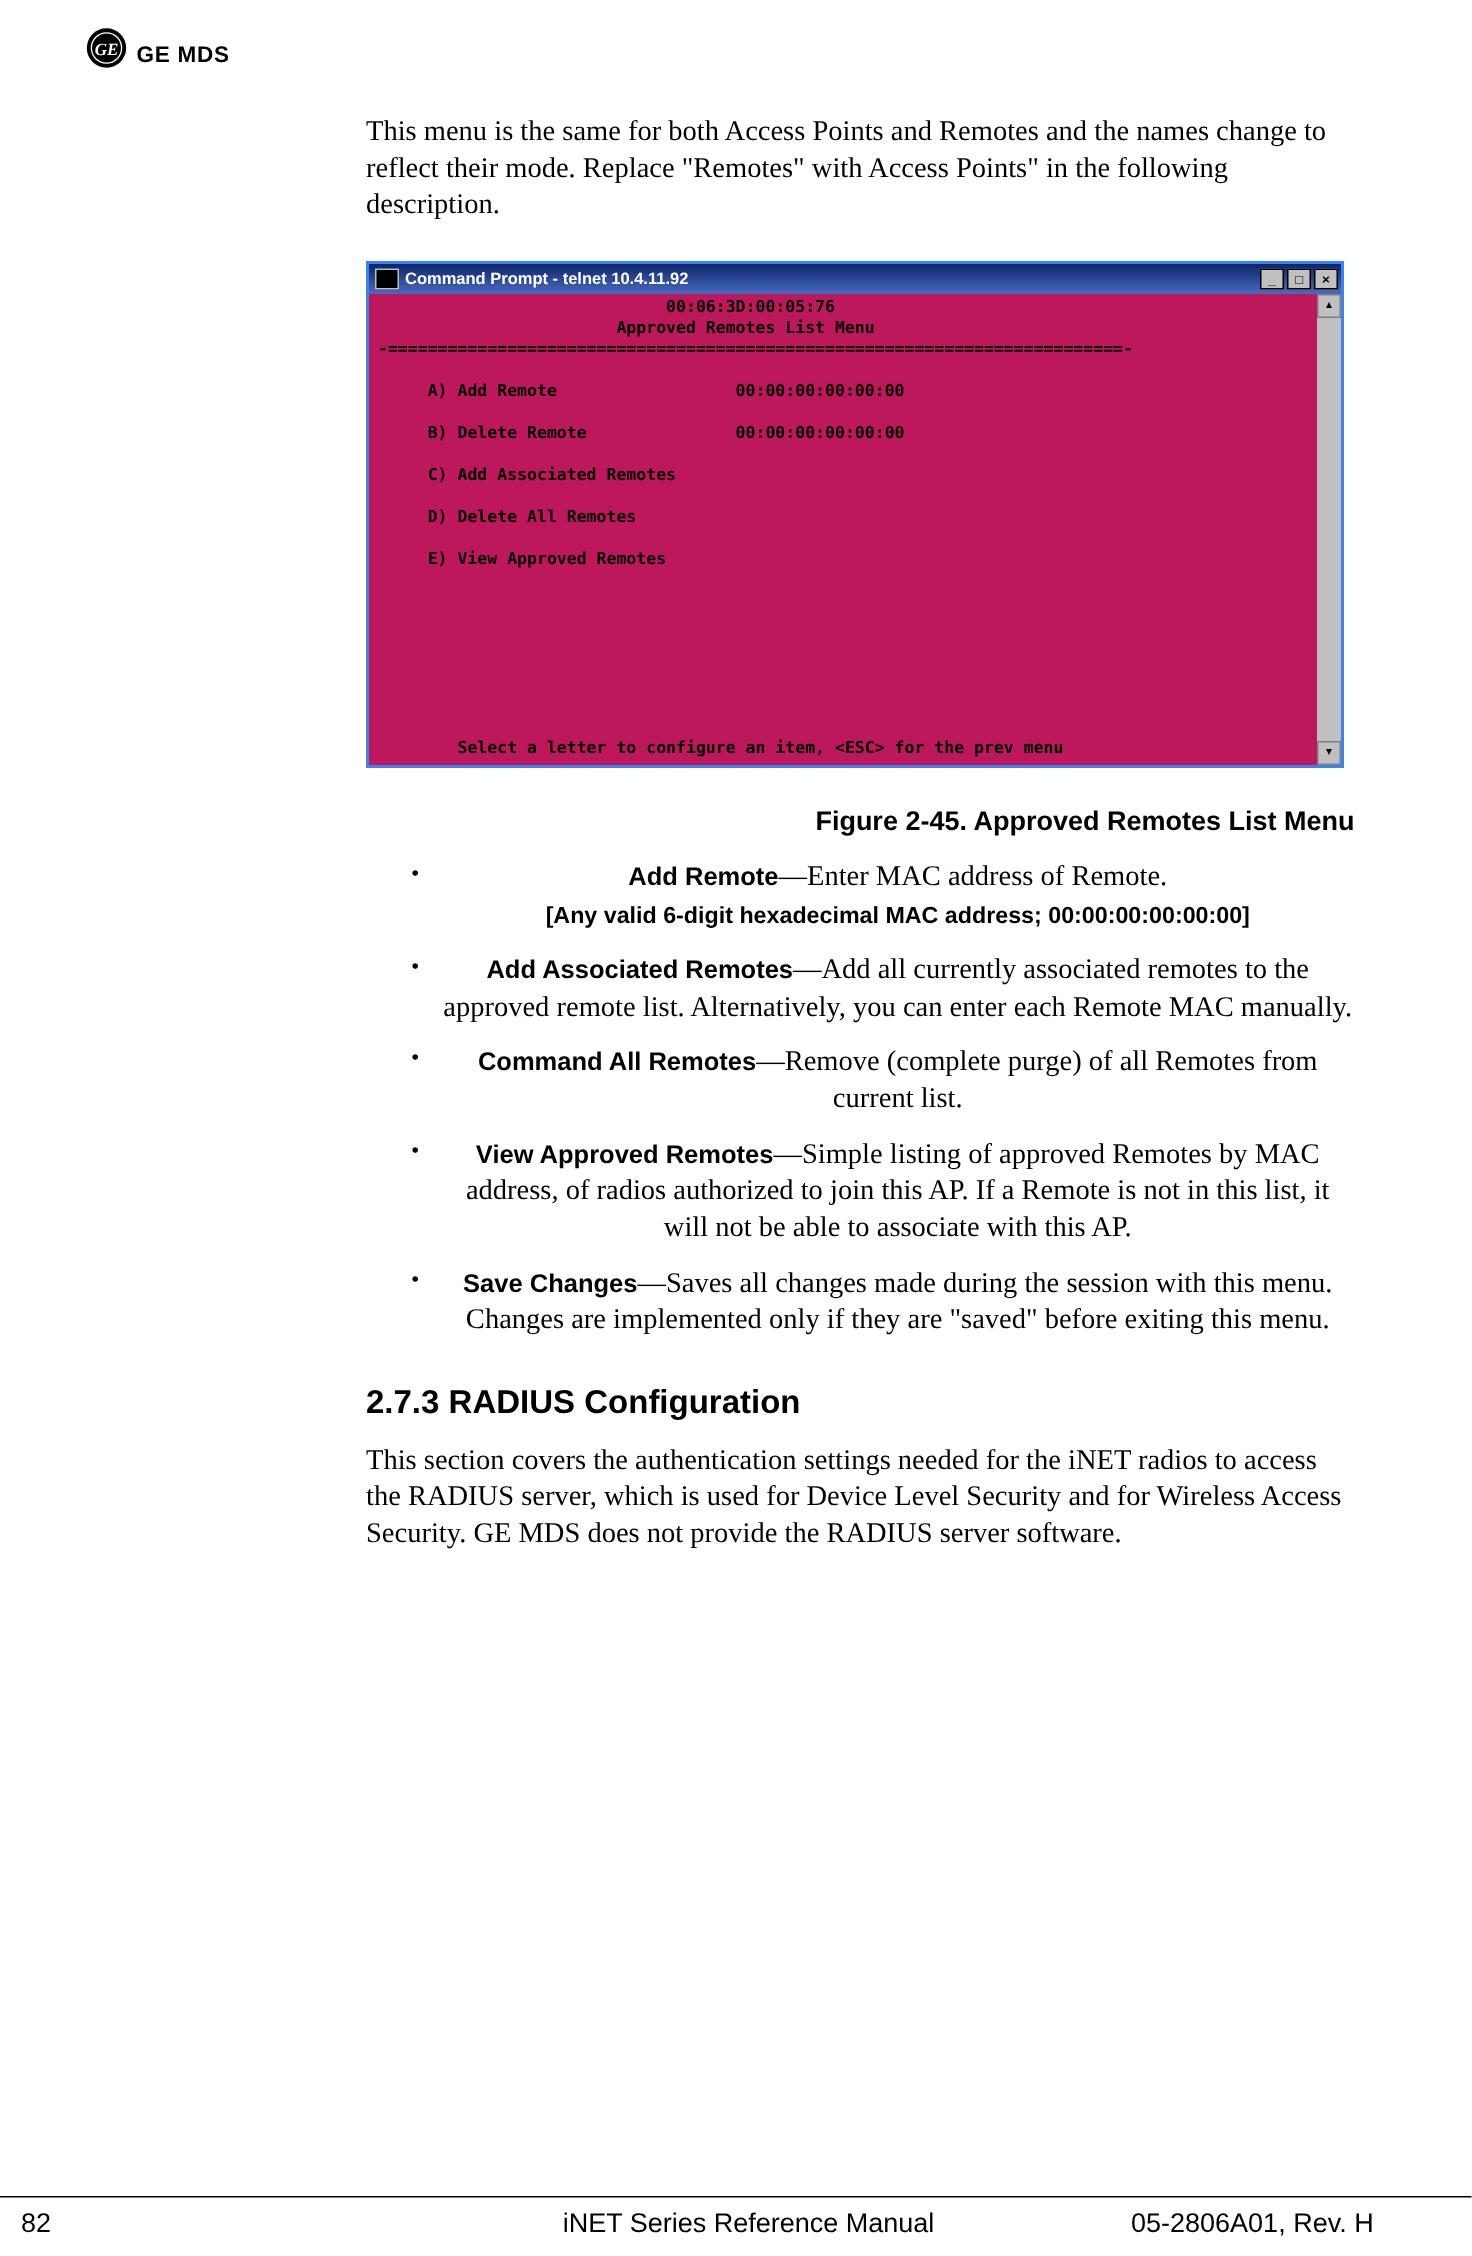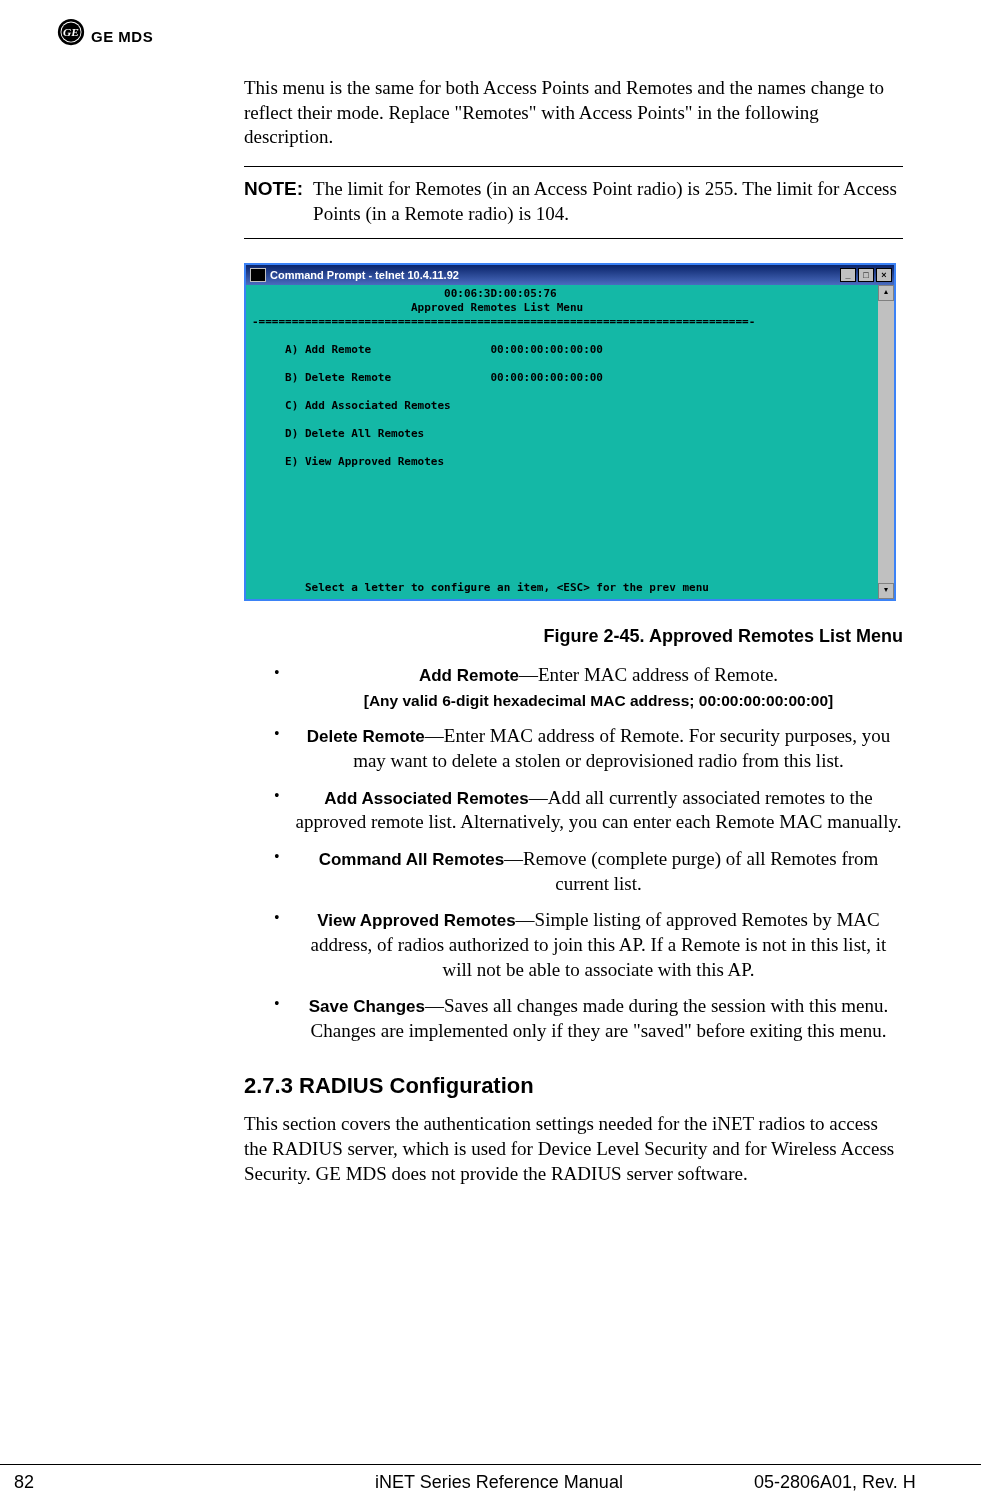--- a/index.html
+++ b/index.html
@@ -90,21 +90,21 @@
     border: 1px solid #000;
     font-family: Arial, sans-serif;
     font-size: 9px;
     line-height: 12px;
     text-align: center;
     box-sizing: border-box;
     font-weight: bold;
   }
   .term-body {
     display:flex;
-    background:#14b8a6;
+    background:#be185d;
   }
   .term-pre {
     font-family: "Lucida Console", Consolas, monospace;
     font-size: 11px;
     line-height: 14px;
     white-space: pre;
     font-weight: bold;
     padding: 2px 0 4px 6px;
     margin: 0;
     flex: 1;
@@ -200,24 +200,20 @@
         </svg>
       </span>
       <span class="brand">GE MDS</span>
     </div>
   </div>
 
   <div class="content">
 
     <p class="para">This menu is the same for both Access Points and Remotes and the names change to reflect their mode. Replace "Remotes" with Access Points" in the following description.</p>
 
-    <div class="note-block">
-      <span class="note-label">NOTE:</span>
-      <span>The limit for Remotes (in an Access Point radio) is 255. The limit for Access Points (in a Remote radio) is 104.</span>
-    </div>
 
     <div class="terminal">
       <div class="titlebar">
         <span class="title-icon"></span>
         <span class="titlebar-text">Command Prompt - telnet 10.4.11.92</span>
         <div class="winbtns">
           <div class="winbtn">_</div>
           <div class="winbtn">□</div>
           <div class="winbtn">×</div>
         </div>
@@ -253,23 +249,20 @@
     </div>
 
     <div class="figure-caption">Figure 2-45. Approved Remotes List Menu</div>
 
     <ul class="bullets">
       <li>
         <span class="term">Add Remote</span><span>—Enter MAC address of Remote.</span><br>
         <span class="sub">[Any valid 6-digit hexadecimal MAC address; 00:00:00:00:00:00]</span>
       </li>
       <li>
-        <span class="term">Delete Remote</span><span>—Enter MAC address of Remote. For security purposes, you may want to delete a stolen or deprovisioned radio from this list.</span>
-      </li>
-      <li>
         <span class="term">Add Associated Remotes</span><span>—Add all currently associated remotes to the approved remote list. Alternatively, you can enter each Remote MAC manually.</span>
       </li>
       <li>
         <span class="term">Command All Remotes</span><span>—Remove (complete purge) of all Remotes from current list.</span>
       </li>
       <li>
         <span class="term">View Approved Remotes</span><span>—Simple listing of approved Remotes by MAC address, of radios authorized to join this AP. If a Remote is not in this list, it will not be able to associate with this AP.</span>
       </li>
       <li>
         <span class="term">Save Changes</span><span>—Saves all changes made during the session with this menu. Changes are implemented only if they are "saved" before exiting this menu.</span>

